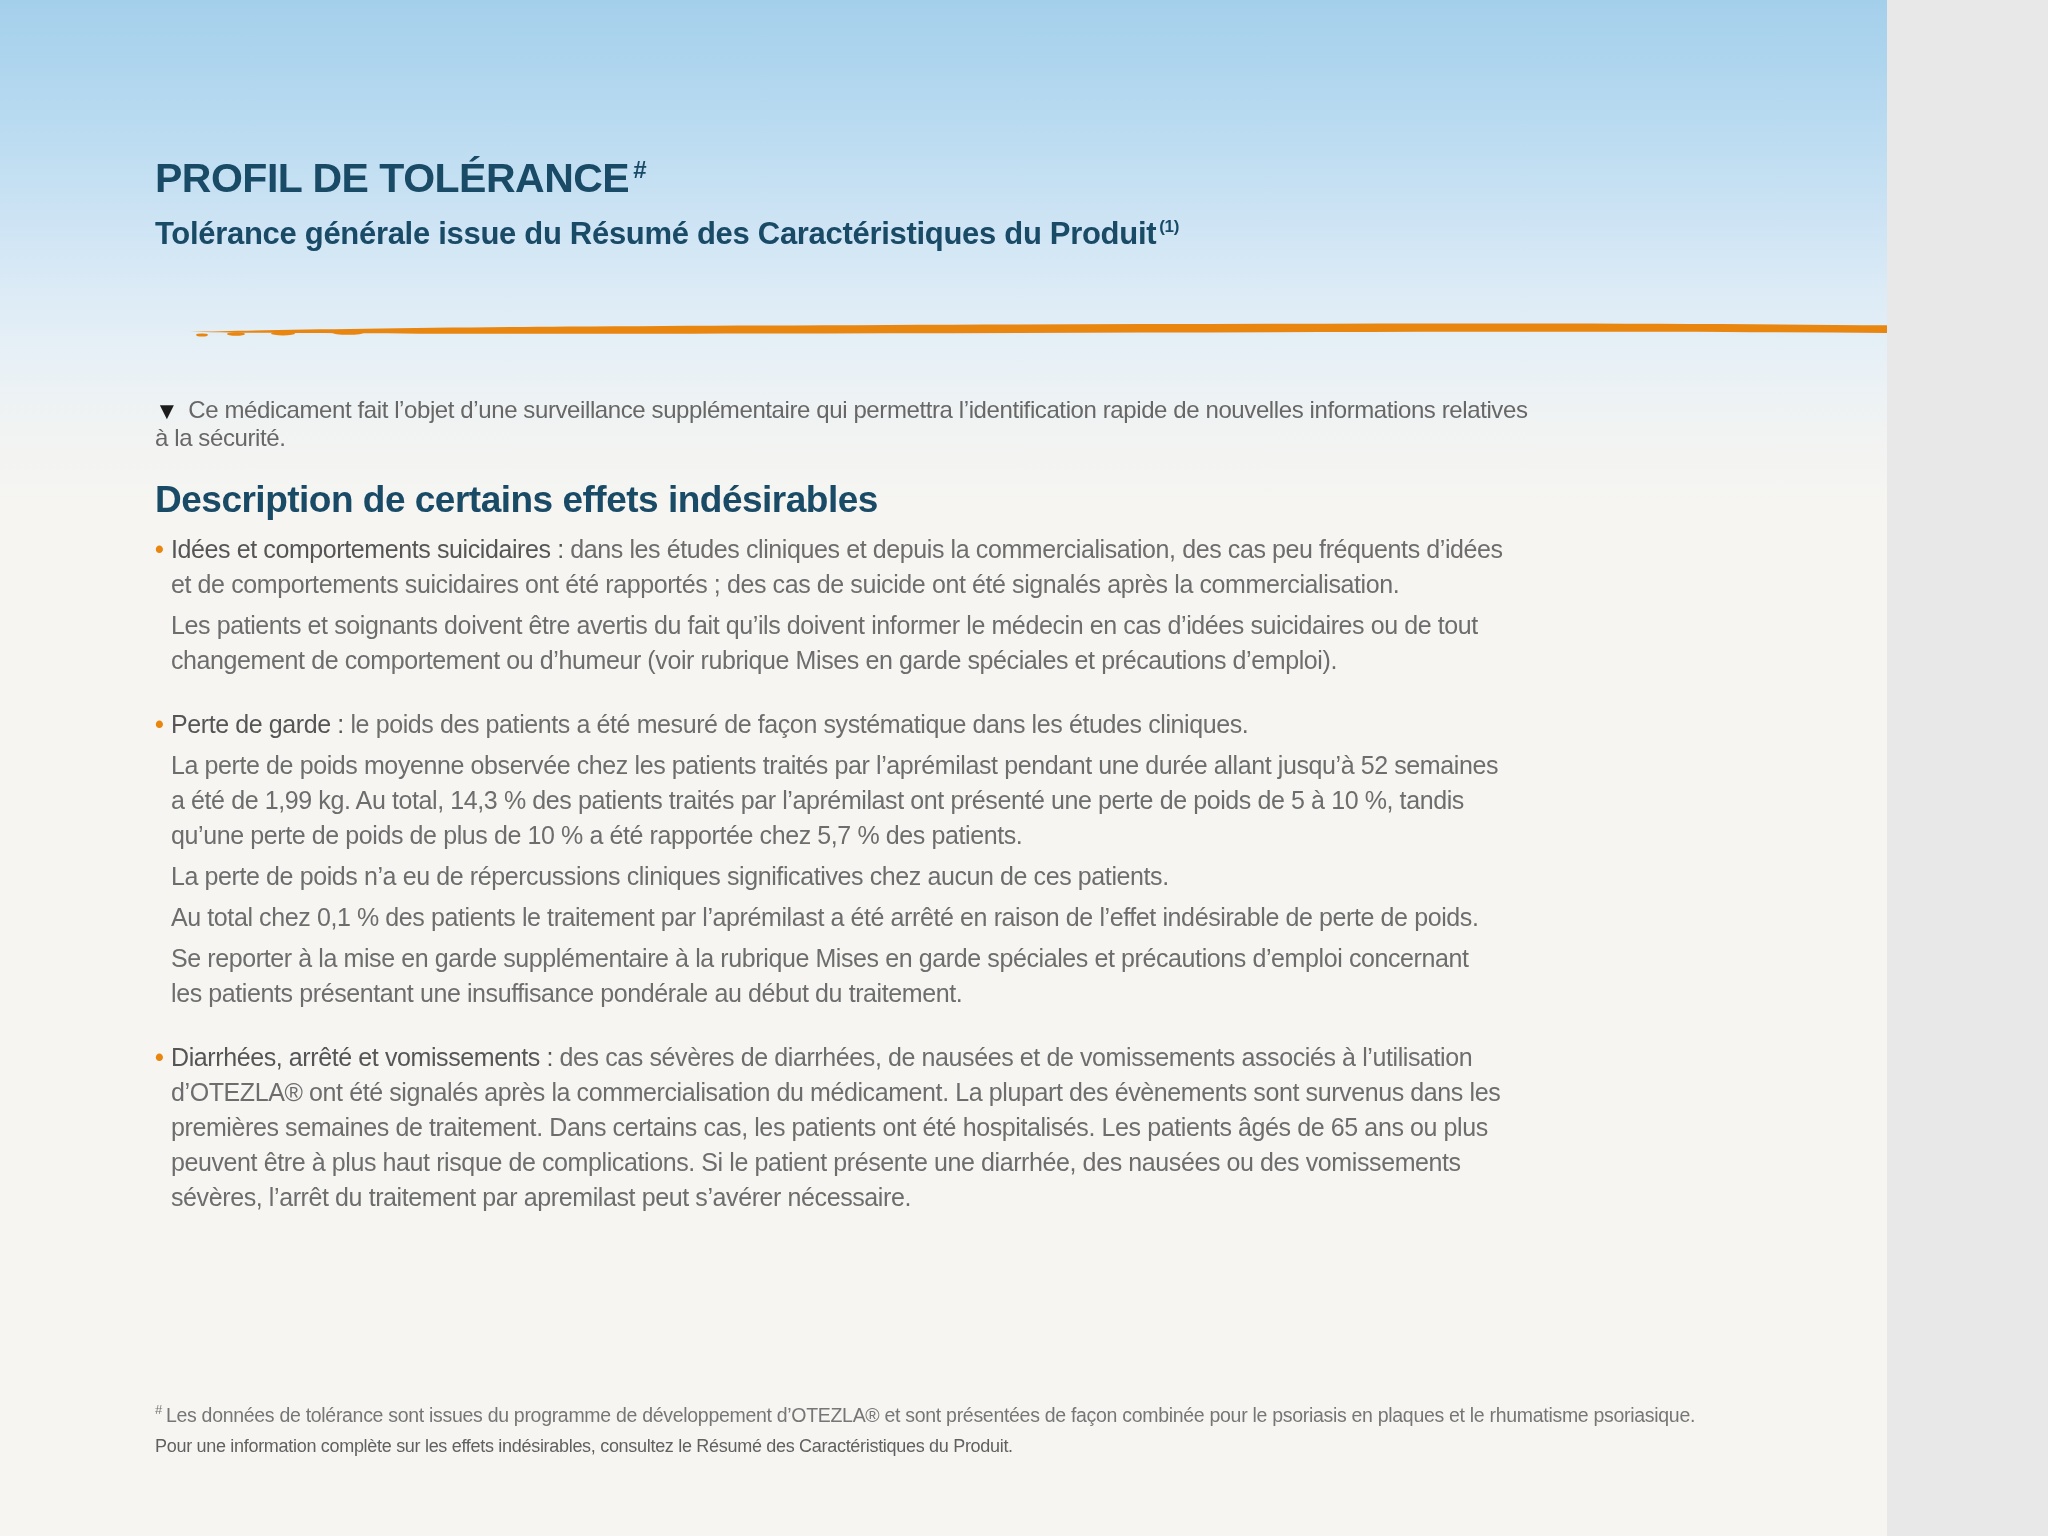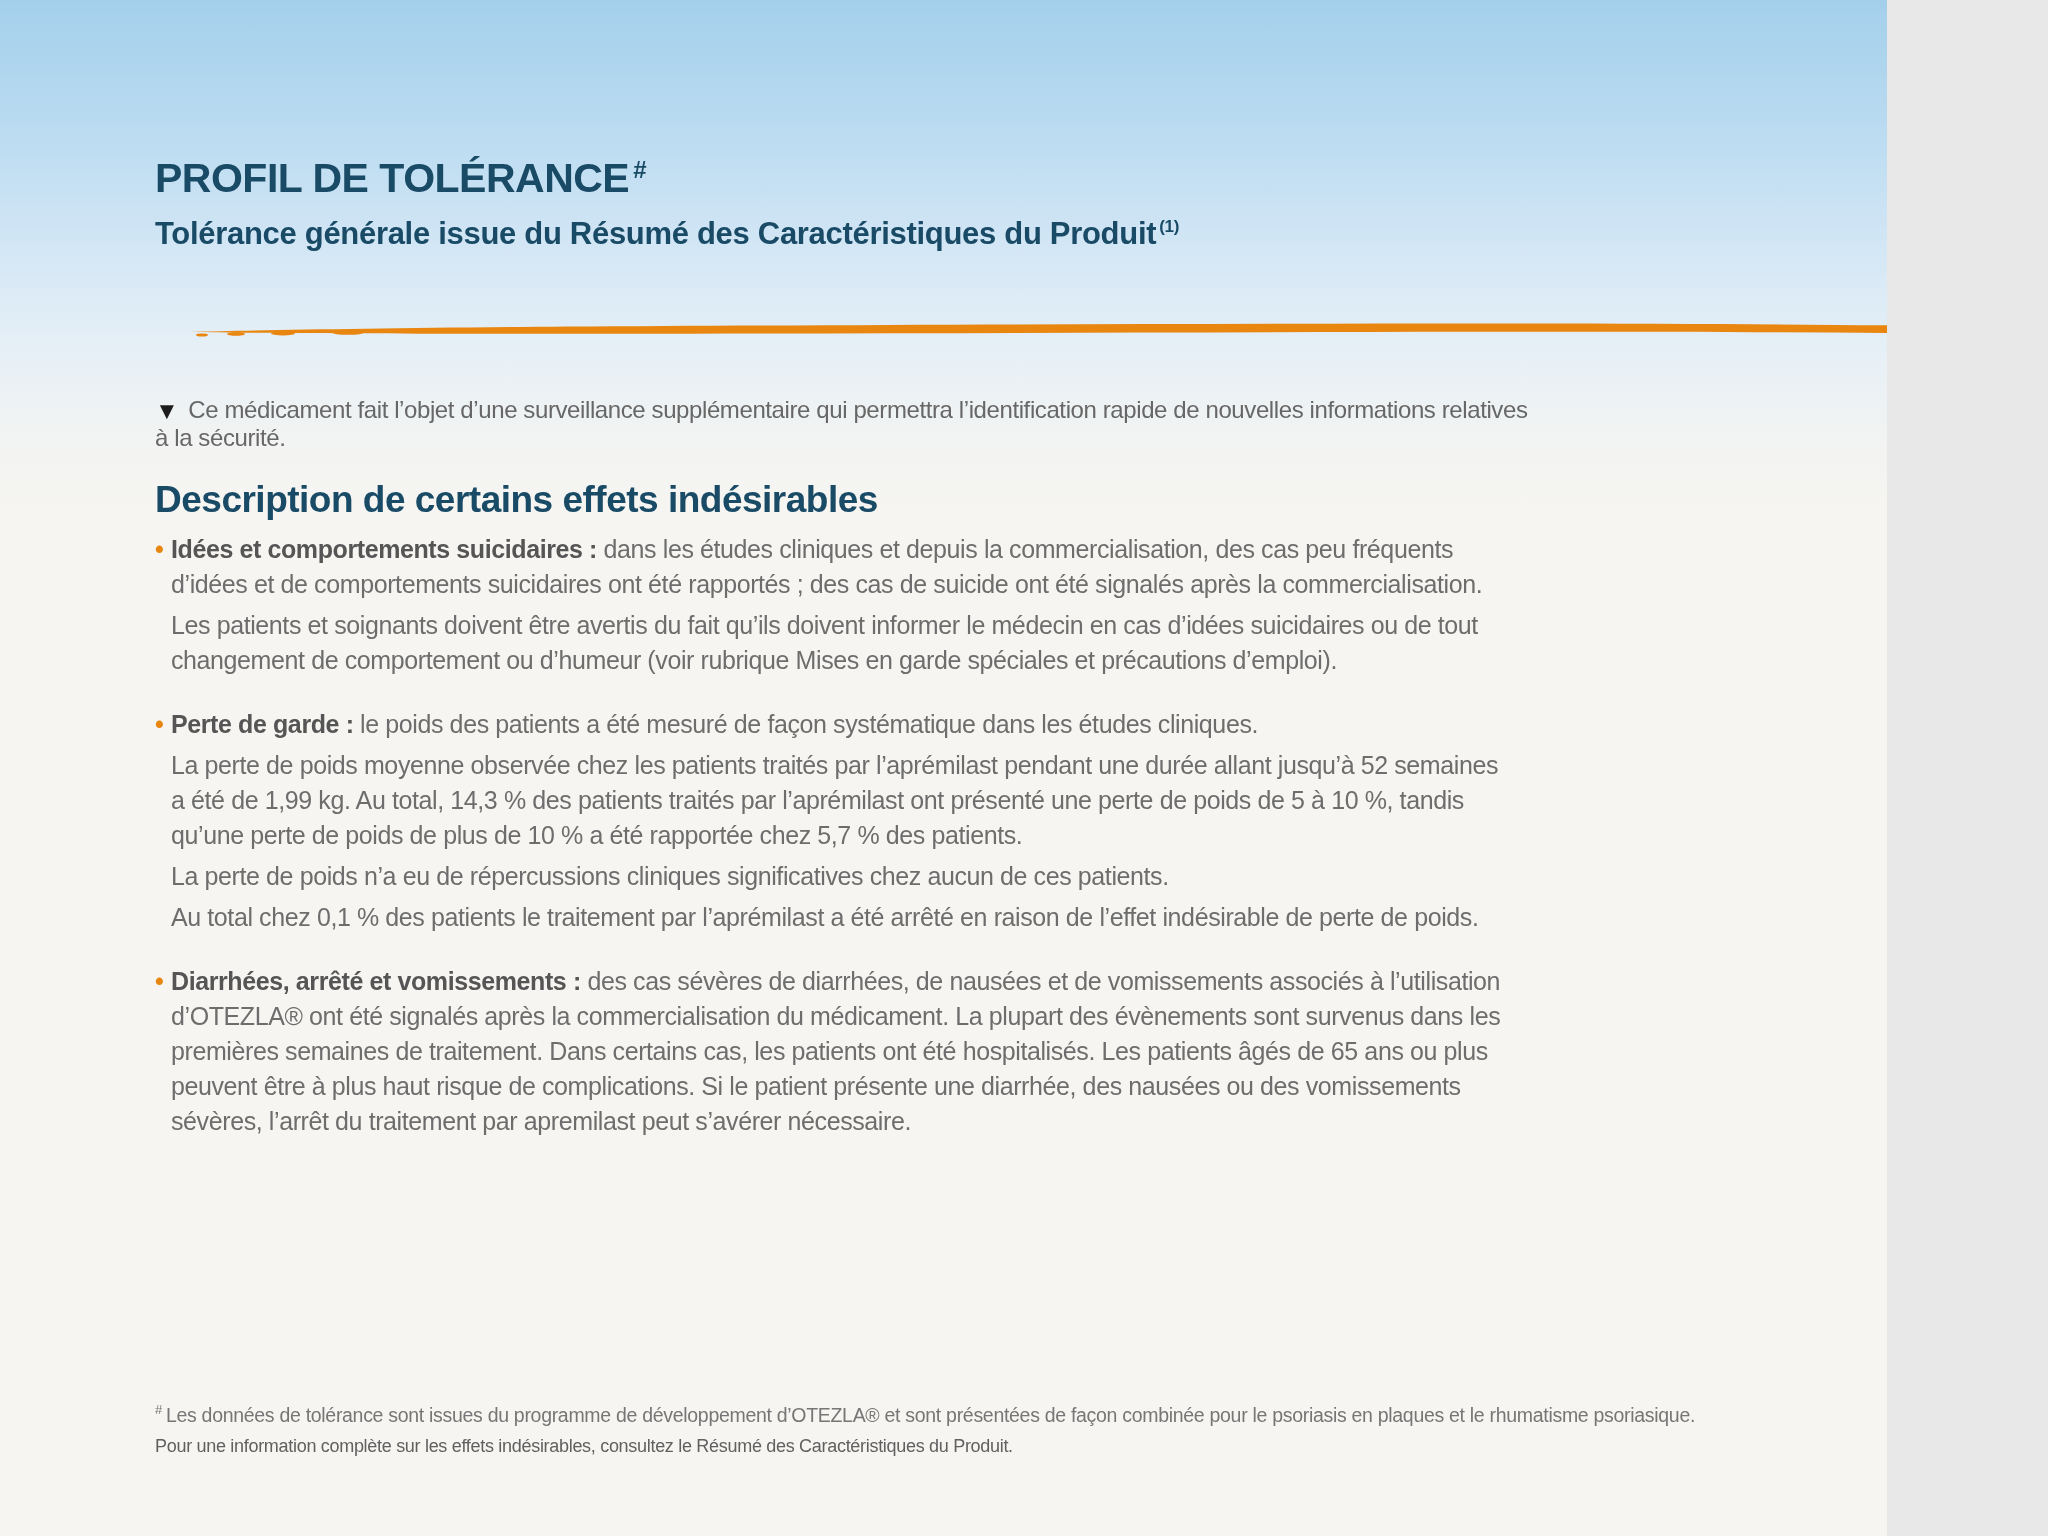--- a/index.html
+++ b/index.html
@@ -41,21 +41,21 @@
     position:absolute;left:155px;top:532px;width:1348px;
     font-size:25px;line-height:35px;color:#6d6d6d;letter-spacing:-0.4px;
   }
   .bullet-group{margin-bottom:29px;}
   .content p{margin:0 0 6px 0;padding-left:16px;}
   .content p.bullet-line{position:relative;}
   .dot{
     position:absolute;left:0;top:0;
     color:#e8860f;font-weight:700;
   }
-  .lead{font-weight:700;color:#555555;text-align:right;}
+  .lead{font-weight:400;color:#555555;text-align:right;}
   .footnote{
     position:absolute;left:155px;top:1382px;width:1720px;
     font-size:19.5px;color:#767676;letter-spacing:-0.3px;
   }
   .footnote sup{font-size:13px;vertical-align:super;margin-right:4px;}
   .footer-line{
     position:absolute;left:155px;top:1418px;width:1720px;
     font-size:18px;color:#606060;letter-spacing:-0.3px;
   }
 </style>
@@ -96,20 +96,21 @@
 
     <div class="bullet-group">
       <p class="bullet-line">
         <span class="dot">•</span>
         <span class="lead">Perte de garde :</span>
         <span>le poids des patients a été mesuré de façon systématique dans les études cliniques.</span>
       </p>
       <p>La perte de poids moyenne observée chez les patients traités par l’aprémilast pendant une durée allant jusqu’à 52 semaines a été de 1,99 kg. Au total, 14,3 % des patients traités par l’aprémilast ont présenté une perte de poids de 5 à 10 %, tandis qu’une perte de poids de plus de 10 % a été rapportée chez 5,7 % des patients.</p>
       <p>La perte de poids n’a eu de répercussions cliniques significatives chez aucun de ces patients.</p>
       <p>Au total chez 0,1 % des patients le traitement par l’aprémilast a été arrêté en raison de l’effet indésirable de perte de poids.</p>
+      <p>Se reporter à la mise en garde supplémentaire à la rubrique Mises en garde spéciales et précautions d’emploi concernant les patients présentant une insuffisance pondérale au début du traitement.</p>
     </div>
 
     <div class="bullet-group">
       <p class="bullet-line">
         <span class="dot">•</span>
         <span class="lead">Diarrhées, arrêté et vomissements :</span>
         <span>des cas sévères de diarrhées, de nausées et de vomissements associés à l’utilisation d’OTEZLA® ont été signalés après la commercialisation du médicament. La plupart des évènements sont survenus dans les premières semaines de traitement. Dans certains cas, les patients ont été hospitalisés. Les patients âgés de 65 ans ou plus peuvent être à plus haut risque de complications. Si le patient présente une diarrhée, des nausées ou des vomissements sévères, l’arrêt du traitement par apremilast peut s’avérer nécessaire.</span>
       </p>
     </div>
 

